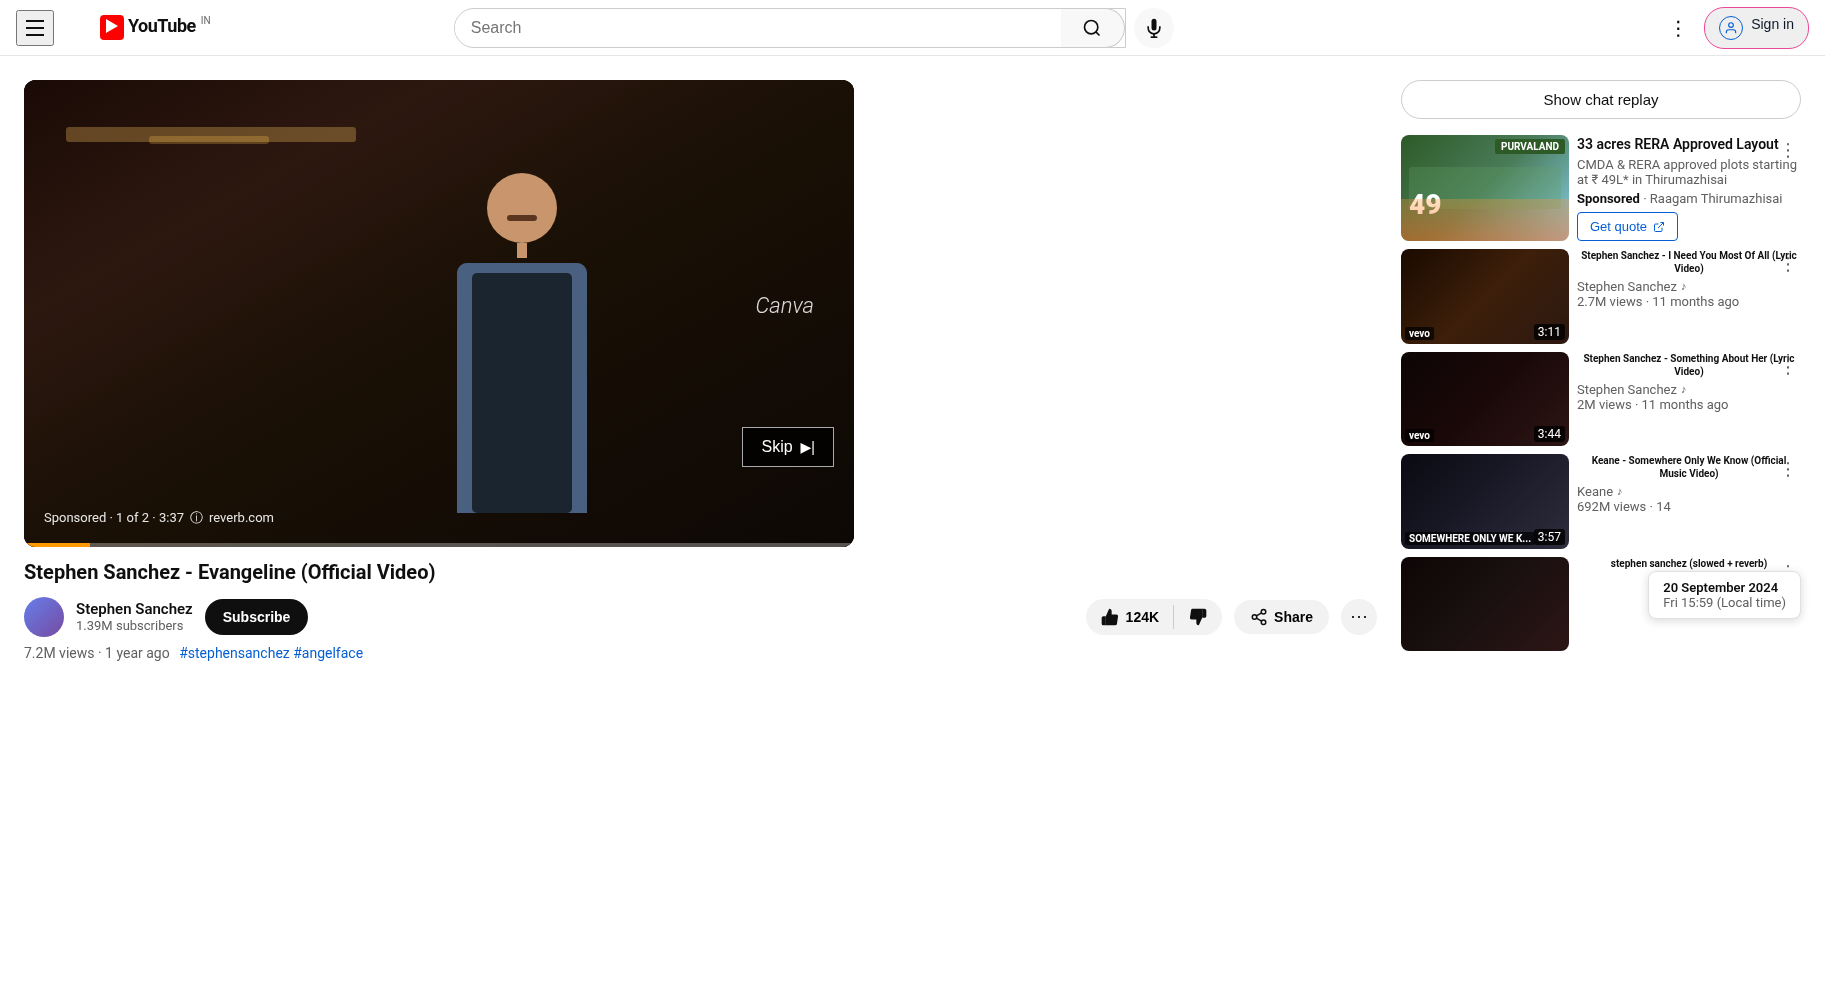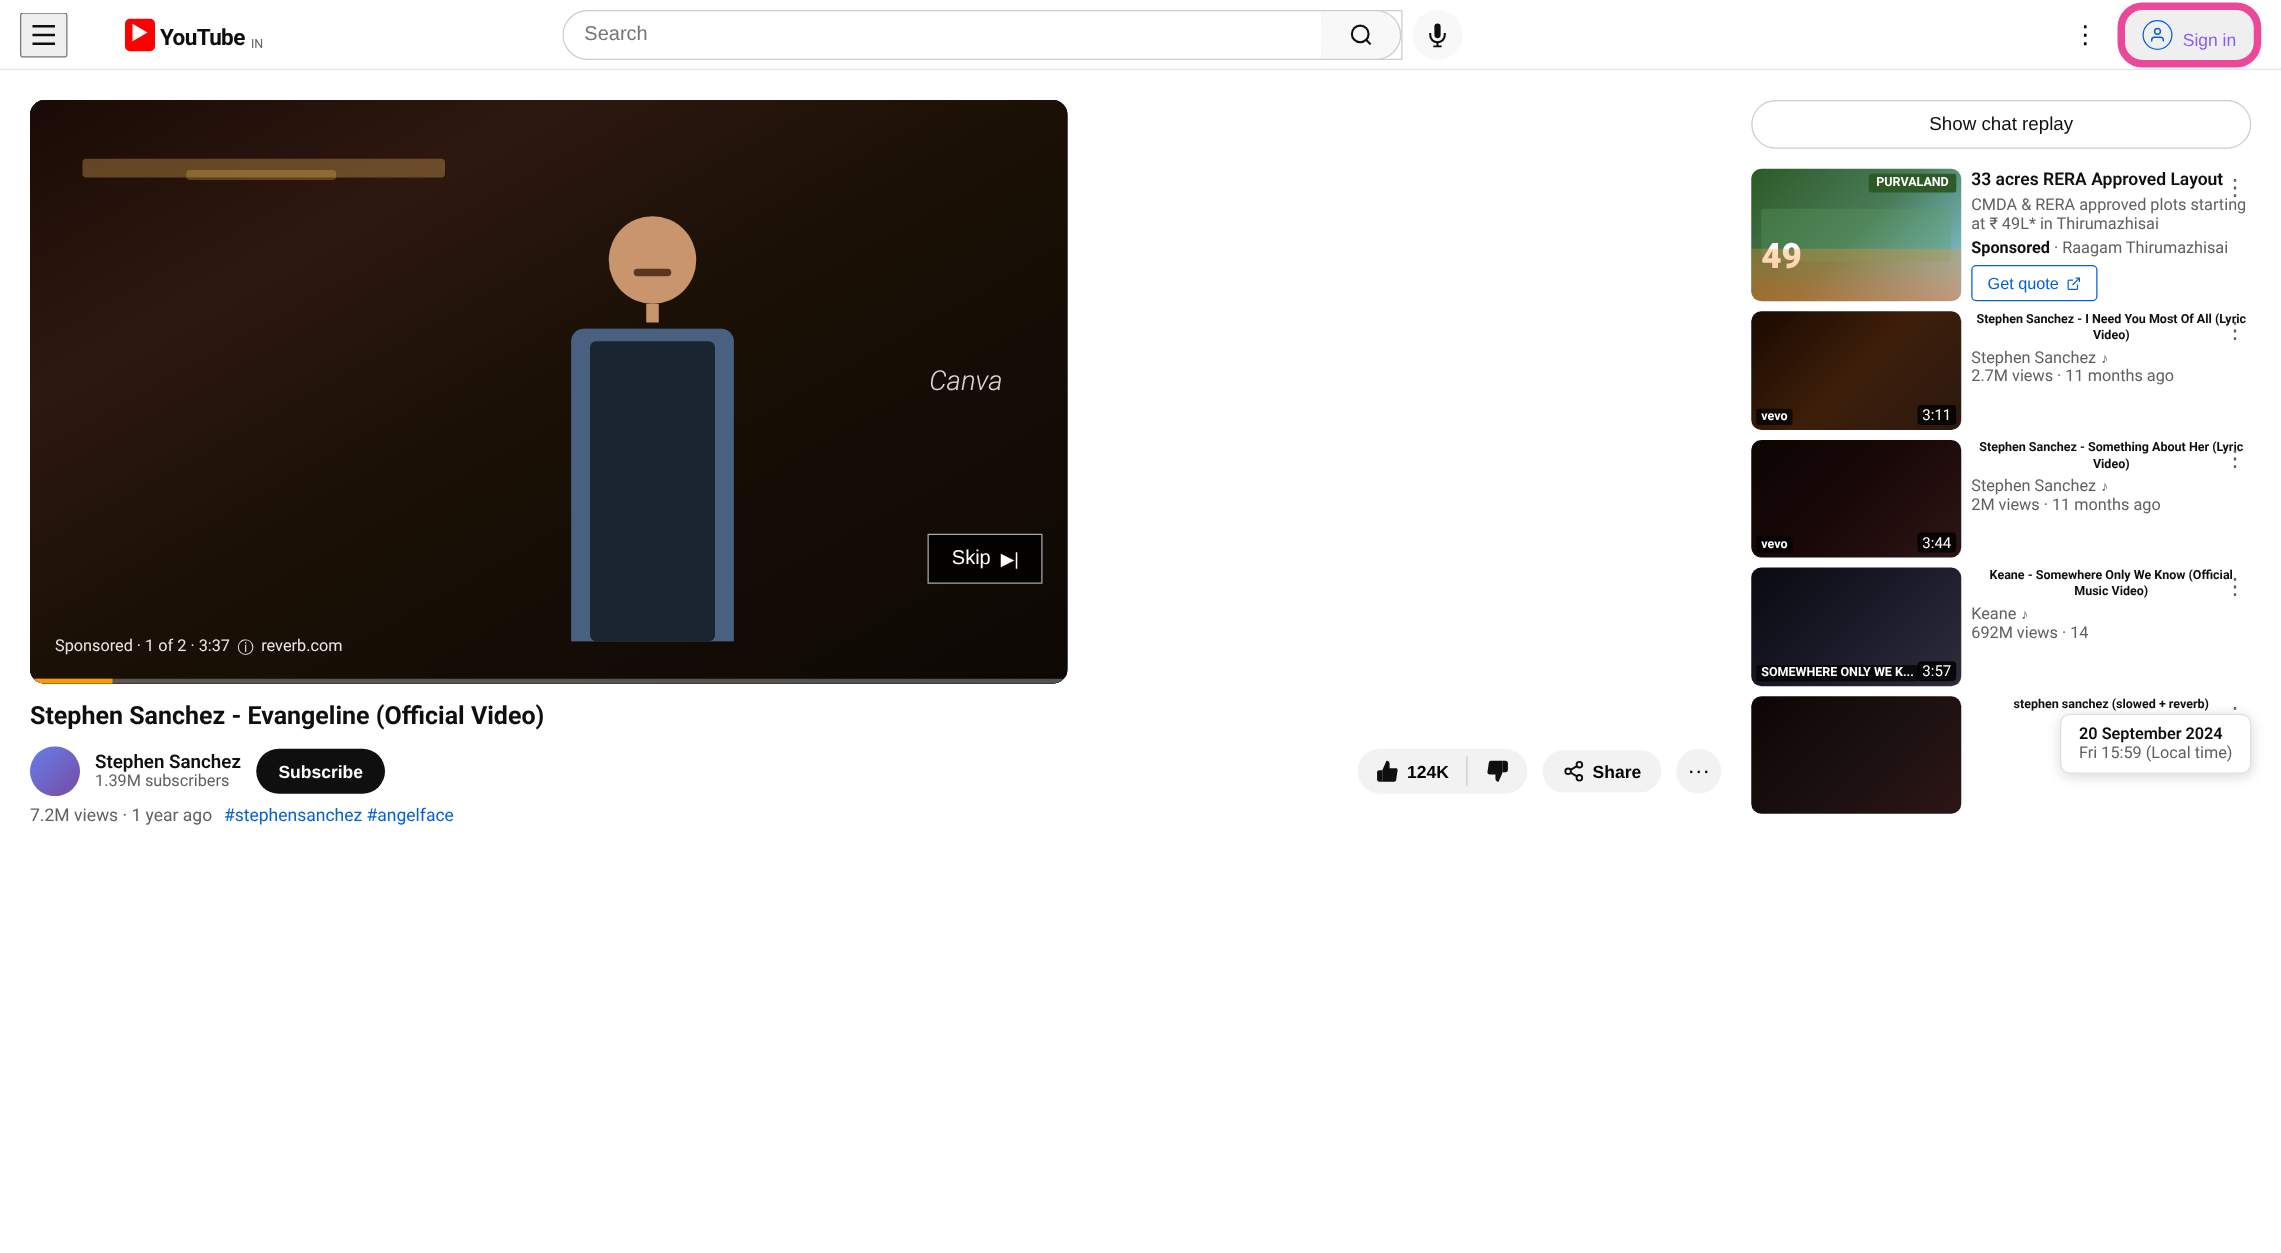--- a/index.html
+++ b/index.html
@@ -7,48 +7,48 @@
 
     
     .header {
       display: flex; align-items: center; padding: 0 16px;
       height: 56px; border-bottom: 1px solid #e5e5e5;
       position: sticky; top: 0; background: #fff; z-index: 100;
     }
     .header-left { display: flex; align-items: center; gap: 16px; }
     .hamburger { display: flex; flex-direction: column; gap: 5px; cursor: pointer; padding: 8px; }
     .hamburger span { width: 18px; height: 2px; background: #0f0f0f; display: block; }
-    .logo { display: flex; align-items: flex-end; gap: 4px; cursor: pointer; padding-left: 30px; }
+    .logo { display: flex; align-items: flex-start; gap: 4px; cursor: pointer; padding-left: 30px; }
     .logo-yt { background: #f00; border-radius: 4px; padding: 4px 6px; }
     .logo-yt-triangle { width: 0; height: 0; border-top: 7px solid transparent; border-bottom: 7px solid transparent; border-left: 12px solid #fff; display: inline-block; }
     .logo-text { font-size: 18px; font-weight: 700; letter-spacing: -0.5px; color: #0f0f0f; }
     .logo-country { font-size: 10px; color: #666; vertical-align: super; margin-left: 1px; }
 
     .header-center { flex: 1; display: flex; align-items: center; justify-content: center; gap: 8px; max-width: 720px; margin: 4px auto; }
     .search-bar { display: flex; align-items: center; border: 1px solid #ccc; border-radius: 40px 0 0 40px; overflow: hidden; flex: 1; height: 40px; }
     .search-input { flex: 1; border: none; outline: none; padding: 0 16px; font-size: 16px; color: #0f0f0f; }
     .search-btn { background: #f8f8f8; border: 1px solid #ccc; border-left: none; border-radius: 0 40px 40px 0; height: 40px; width: 64px; display: flex; align-items: center; justify-content: center; cursor: pointer; }
     .mic-btn { background: #f8f8f8; border: none; border-radius: 50%; width: 40px; height: 40px; display: flex; align-items: center; justify-content: center; cursor: pointer; }
 
     .header-right { display: flex; align-items: center; gap: 8px; margin-left: auto; }
     .dots-btn { background: none; border: none; cursor: pointer; padding: 8px; font-size: 20px; }
-    .sign-in-btn { display: flex; align-items: flex-end; gap: 8px; border: 6px solid #ec4899; border-radius: 20px; padding: 8px 14px; cursor: pointer; color: #8b5cf6; font-weight: 500; font-size: 14px; }
+    .sign-in-btn { display: flex; align-items: flex-start; gap: 8px; border: 1px solid #ec4899; border-radius: 20px; padding: 8px 14px; cursor: pointer; color: #0f172a; font-weight: 500; font-size: 14px; }
     .sign-in-icon { width: 24px; height: 24px; border-radius: 50%; border: 1px solid #065fd4; display: flex; align-items: center; justify-content: center; }
 
     
     .main { display: flex; padding: 24px 24px 0; gap: 24px; }
 
     
     .video-section { flex: 1; min-width: 0; }
     .video-player-wrapper { position: relative; background: #000; border-radius: 12px; overflow: hidden; aspect-ratio: 16/9; max-width: 830px; }
 
     
     .video-frame { width: 100%; height: 100%; background: linear-gradient(135deg, #1a1a2e 0%, #16213e 30%, #0f3460 60%, #533483 100%); position: relative; display: flex; align-items: center; justify-content: center; }
     .video-scene { width: 100%; height: 100%; background: linear-gradient(to bottom, #2c1810 0%, #3d2314 20%, #1a0f08 40%, #2a1a0f 70%, #0d0905 100%); display: flex; align-items: center; justify-content: center; position: relative; overflow: hidden; }
-    .canva-watermark { position: absolute; top: 50%; right: 52px; transform: translateY(-80%); color: rgba(255,255,255,0.85); font-size: 22px; font-style: italic; font-weight: 300; }
+    .canva-watermark { position: absolute; top: 50%; right: 40px; transform: translateY(-80%); color: rgba(255,255,255,0.85); font-size: 22px; font-style: italic; font-weight: 300; }
     .skip-btn { position: absolute; right: 20px; bottom: 80px; background: rgba(0,0,0,0.8); color: #fff; border: 1.5px solid #aaa; padding: 10px 18px; cursor: pointer; display: flex; align-items: center; gap: 8px; font-size: 16px; }
     .skip-icon { font-size: 14px; }
     .video-ad-info { position: absolute; bottom: 20px; left: 20px; color: rgba(255,255,255,0.9); font-size: 13px; display: flex; align-items: center; gap: 6px; }
     .ad-progress-bar { position: absolute; bottom: 0; left: 0; right: 0; height: 4px; background: rgba(255,255,255,0.3); }
     .ad-progress-fill { height: 100%; background: #f90; width: 8%; }
 
     
     .person-silhouette { position: absolute; left: 48%; top: 20%; width: 200px; height: 380px; }
     .person-head { width: 70px; height: 70px; background: #c8956c; border-radius: 50%; margin: 0 auto; position: relative; }
     .person-body { width: 130px; height: 250px; background: #2c3e50; border-radius: 10px 10px 0 0; margin: 5px auto 0; position: relative; }

